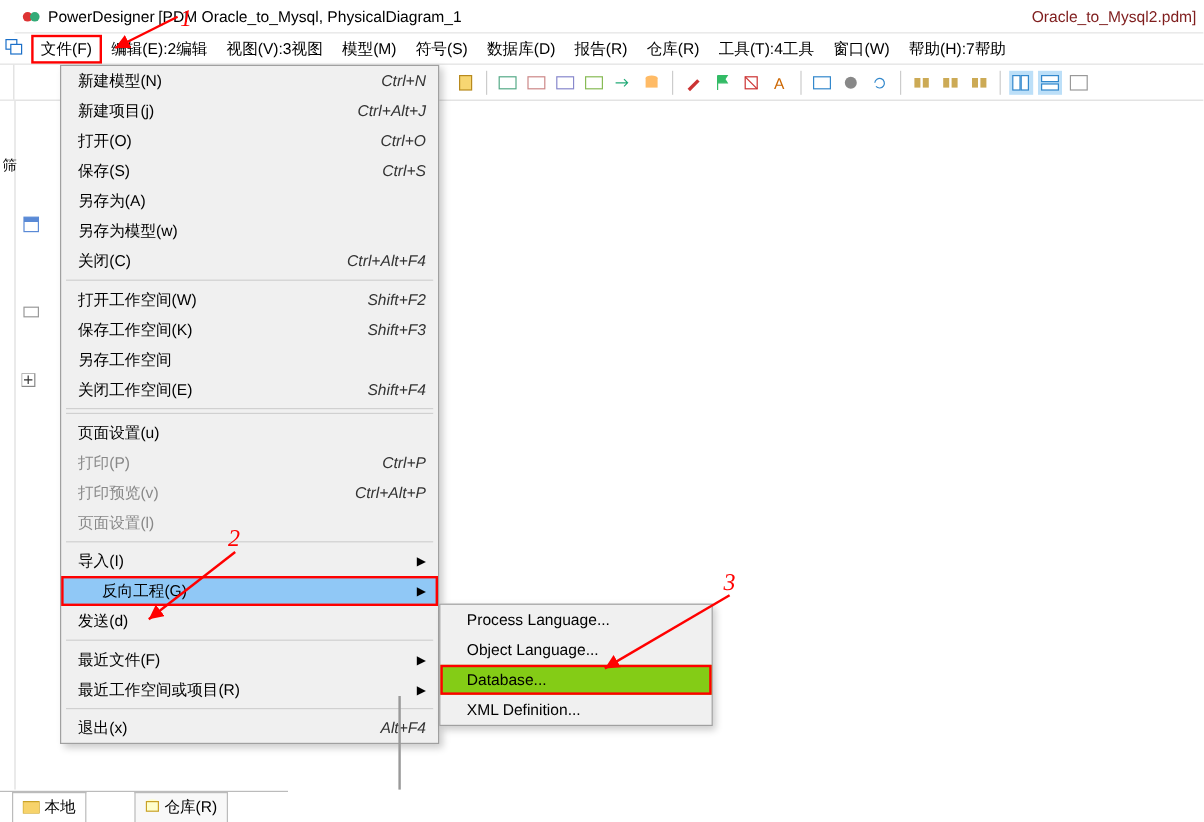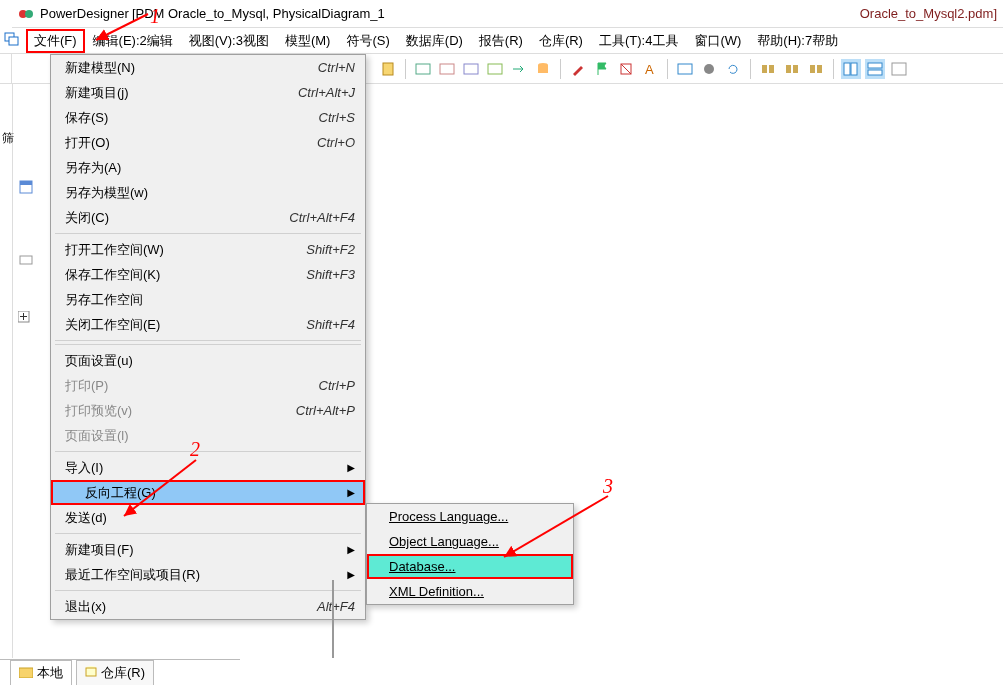--- a/index.html
+++ b/index.html
@@ -33,27 +33,27 @@
   .dropdown-row { height:25px; display:flex; align-items:center; padding:0 10px 0 14px; cursor:default; }
   .dropdown-row.sep { height:1px; background:#d0d0d0; margin:3px 4px; padding:0; }
   .dropdown-row .label { flex:1; }
   .dropdown-row .shortcut { color:#333;font-style:italic; }
   .dropdown-row.disabled { color:#888; }
   .dropdown-row.highlight { background:#90c8f6;padding-left:34px; }
   .dropdown-row.boxed { outline:2px solid #ff0000; outline-offset:-2px; }
   .dropdown-row .submenu-arrow { margin-left:8px; font-size:10px; }
   
   
-  .submenu { position:absolute; top:450px; left:366px; width:208px; background:#f0f0f0; border:1px solid #a0a0a0; box-shadow:3px 3px 6px rgba(0,0,0,.2);text-decoration:underline; }
+  .submenu { position:absolute; top:450px; left:366px; width:228px; background:#f0f0f0; border:1px solid #a0a0a0; box-shadow:3px 3px 6px rgba(0,0,0,.2); }
   .submenu-row { height:25px; display:flex; align-items:center; padding:0 10px 0 22px; cursor:default; }
-  .submenu-row.highlight { background:#5eead4; }
+  .submenu-row.highlight { background:#84cc16; }
   .submenu-row.boxed { outline:2px solid #ff0000; outline-offset:-2px; }
   
   
-  .bottom-tabs { position:absolute; left:0; bottom:0; height:26px; display:flex; align-items:flex-end; padding-left:10px; background:#fff; border-top:1px solid #bbb; width:240px;}
+  .bottom-tabs { position:absolute; left:0; bottom:0; height:26px; display:flex; align-items:flex-end; padding-left:10px; background:#fff; border-top:1px solid #bbb; width:240px;gap:36px;}
   .bot-tab { border:1px solid #bbb; border-bottom:none; padding:3px 8px; margin-right:4px; display:flex; align-items:center; gap:4px; background:#f8f8f8; font-size:12px;}
   .bot-tab.active { background:#fff;}
   
   
   .anno-num { position:absolute; color:#ff0000; font-size:20px; font-style:italic; font-family: "Times New Roman", serif; pointer-events:none;}
   svg.anno-arrow { position:absolute; pointer-events:none; }
   
   
   .center-divider { position:absolute; left: 332px; top: 580px; width:2px; height:78px; background:#999;}
   
@@ -242,26 +242,26 @@
 <div class="dropdown" style="top:54px;">
   <div class="dropdown-row">
     <span class="label">新建模型(N)</span>
       <span class="shortcut">Ctrl+N</span>
   </div>
   <div class="dropdown-row">
     <span class="label">新建项目(j)</span>
       <span class="shortcut">Ctrl+Alt+J</span>
   </div>
   <div class="dropdown-row">
+    <span class="label">打开(O)</span>
+      <span class="shortcut">Ctrl+O</span>
+  </div>
+  <div class="dropdown-row">
     <span class="label">保存(S)</span>
       <span class="shortcut">Ctrl+S</span>
-  </div>
-  <div class="dropdown-row">
-    <span class="label">打开(O)</span>
-      <span class="shortcut">Ctrl+O</span>
   </div>
   <div class="dropdown-row">
     <span class="label">另存为(A)</span>
   </div>
   <div class="dropdown-row">
     <span class="label">另存为模型(w)</span>
   </div>
   <div class="dropdown-row">
     <span class="label">关闭(C)</span>
       <span class="shortcut">Ctrl+Alt+F4</span>
@@ -305,21 +305,21 @@
   </div>
   <div class="dropdown-row highlight boxed">
     <span class="label">反向工程(G)</span>
       <span class="submenu-arrow">▶</span>
   </div>
   <div class="dropdown-row">
     <span class="label">发送(d)</span>
   </div>
   <div class="dropdown-row sep"></div>
   <div class="dropdown-row">
-    <span class="label">新建项目(F)</span>
+    <span class="label">最近文件(F)</span>
       <span class="submenu-arrow">▶</span>
   </div>
   <div class="dropdown-row">
     <span class="label">最近工作空间或项目(R)</span>
       <span class="submenu-arrow">▶</span>
   </div>
   <div class="dropdown-row sep"></div>
   <div class="dropdown-row">
     <span class="label">退出(x)</span>
       <span class="shortcut">Alt+F4</span>

